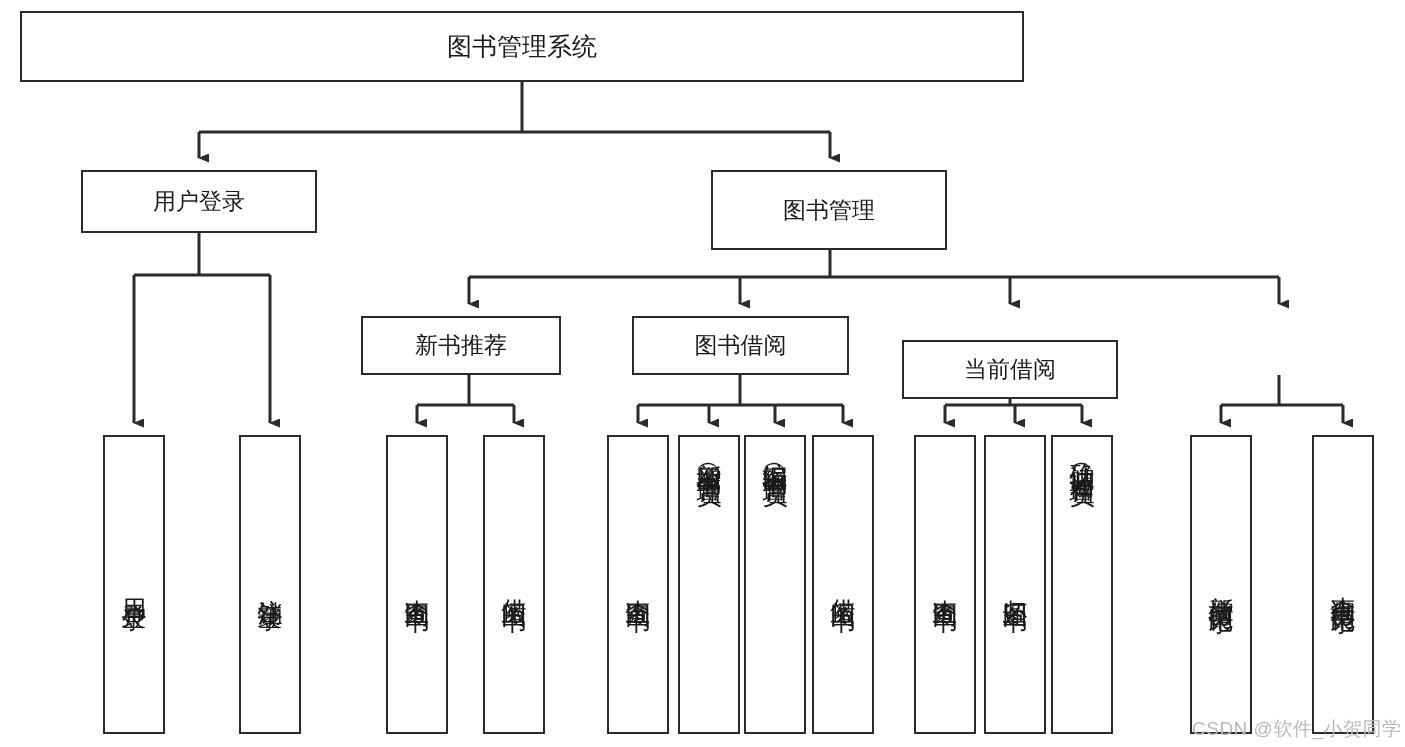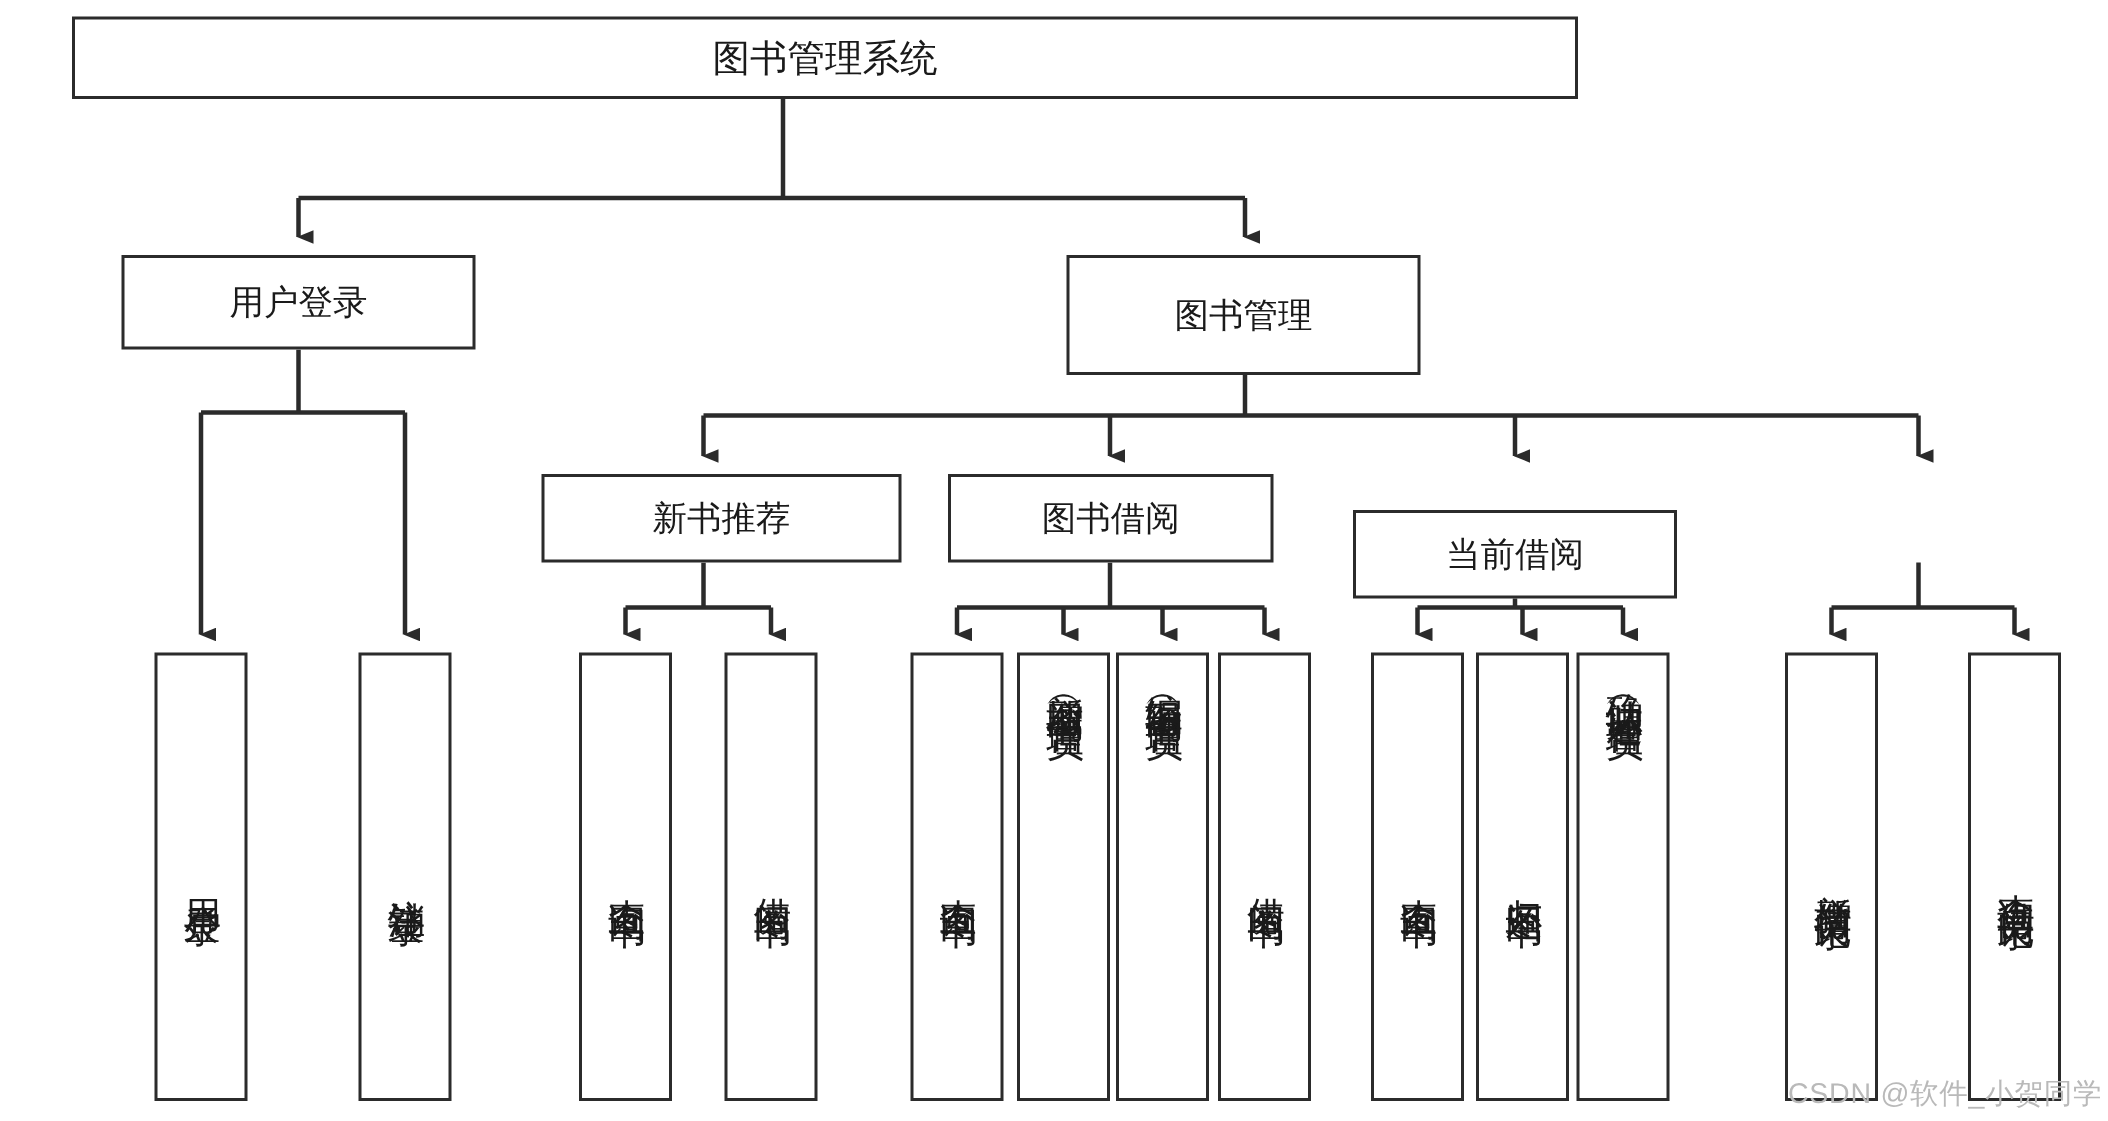--- a/index.html
+++ b/index.html
@@ -131,32 +131,32 @@
     </g>
 
     <g stroke="#2b2b2b" stroke-width="3" fill="none">
       <path d="M1279,375 L1279,405"></path>
       <path d="M1221,405 L1343,405"></path>
       <path d="M1221,405 L1221,423" marker-end="url(#arrowhead)"></path>
       <path d="M1343,405 L1343,423" marker-end="url(#arrowhead)"></path>
     </g>
   </svg>
 
-  <div class="node root-node" style="left:20px; top:11px; width:1004px; height:55px;margin-left:28px;">
+  <div class="node root-node" style="left:20px; top:11px; width:1004px; height:71px;">
     <span>图书管理系统</span>
   </div>
 
   <div class="node level2-node" style="left:81px; top:170px; width:236px; height:63px;">
     <span>用户登录</span>
   </div>
   <div class="node level2-node" style="left:711px; top:170px; width:236px; height:80px;font-family:Liberation Serif, serif;">
     <span>图书管理</span>
   </div>
 
-  <div class="node level3-node" style="left:361px; top:316px; width:240px; height:59px;align-items:center;">
+  <div class="node level3-node" style="left:361px; top:316px; width:200px; height:59px;align-items:center;">
     <span>新书推荐</span>
   </div>
   <div class="node level3-node" style="left:632px; top:316px; width:217px; height:59px;">
     <span>图书借阅</span>
   </div>
   <div class="node level3-node" style="left:902px; top:316px; width:216px; height:59px;margin-top:24px;">
     <span>当前借阅</span>
   </div>
 
   <div class="node leaf-node centered-leaf" style="left:103px; top:435px; width:62px; height:299px;">

